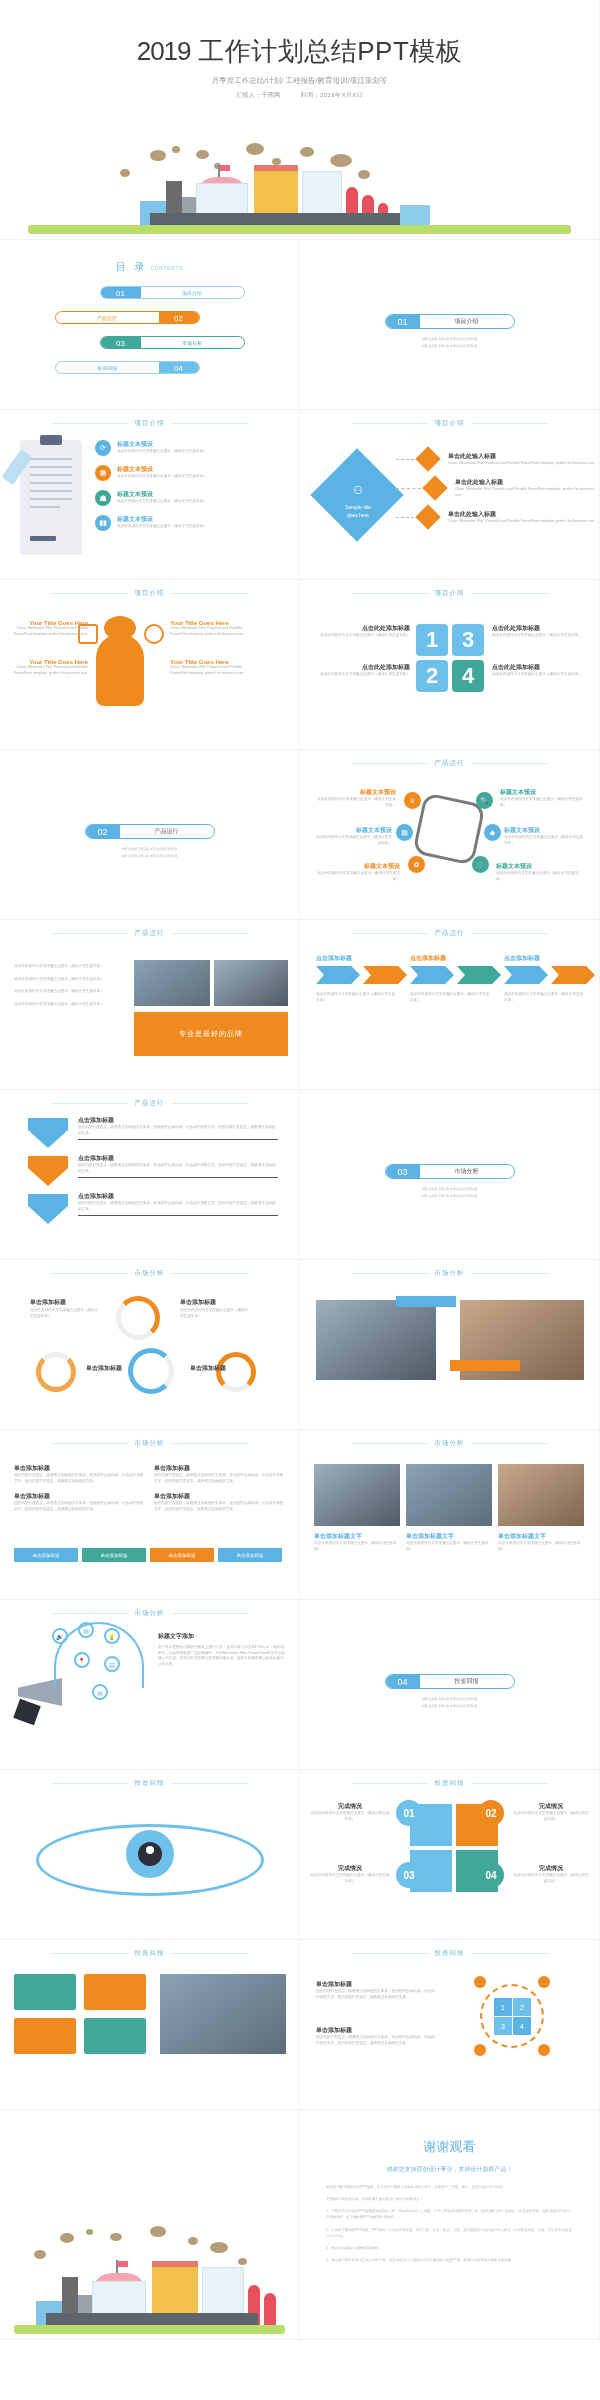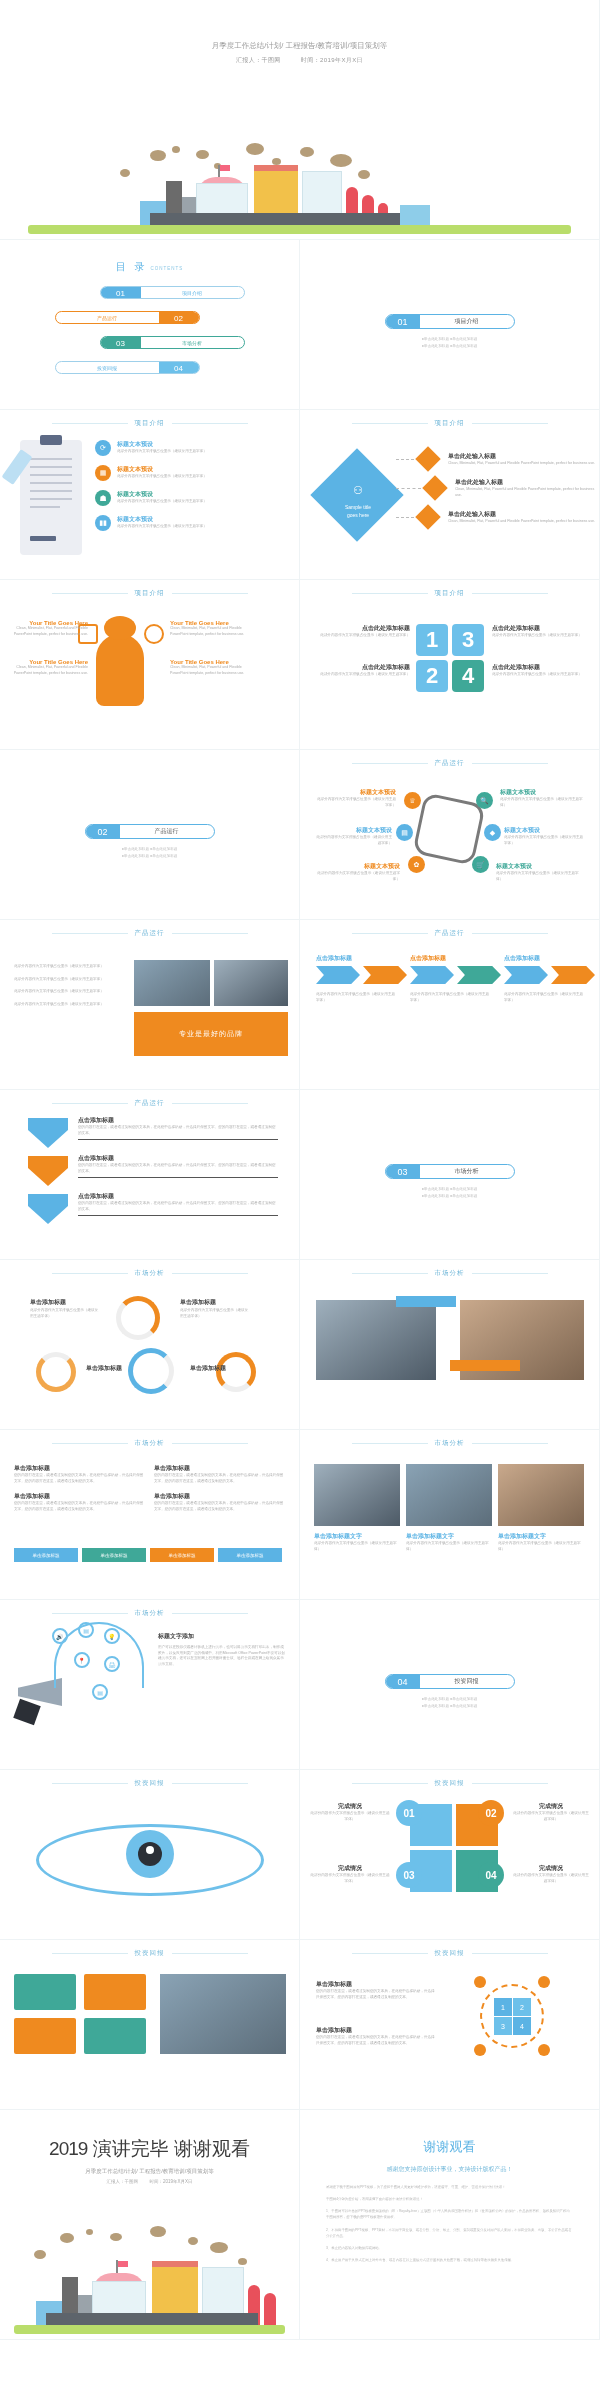--- a/index.html
+++ b/index.html
@@ -79,20 +79,24 @@
   .cr-title{ text-align:center; font-size:13px; color:#5bb3e4; margin-top:28px;}
   .cr-sub{ text-align:center; font-size:6px; color:#6fb6d8; margin-top:9px;}
   .cr-p{ font-size:3.4px; color:#b5b5b5; line-height:1.8; margin:6px 26px 0; }
 </style>
 </head>
 <body>
 
 <div class="deck">
 
   <div class="slide full cover">
+    <div class="cover-title">
+      <span class="yr">2019</span>
+      <span>工作计划总结PPT模板</span>
+    </div>
     <div class="cover-sub">月季度工作总结/计划/ 工程报告/教育培训/项目策划等</div>
     <div class="cover-meta">
       <span>汇报人：千图网</span>
       <span>时间：2019年X月X日</span>
     </div>
     <div class="city">
       <div class="smoke" style="left:150px;bottom:78px;width:16px;height:11px;"></div>
       <div class="smoke" style="left:172px;bottom:86px;width:8px;height:7px;"></div>
       <div class="smoke" style="left:196px;bottom:80px;width:13px;height:9px;"></div>
       <div class="smoke" style="left:214px;bottom:70px;width:7px;height:6px;"></div>
@@ -634,31 +638,20 @@
       <div class="h-title">单击添加标题</div>
       <div class="body-tx">您的内容打在这里，或者通过复制您的文本后，在此框中选择粘贴，并选择只保留文字。您的内容打在这里，或者通过复制您的文本。</div>
     </div>
     <div style="position:absolute;left:16px;top:86px;width:120px;">
       <div class="h-title">单击添加标题</div>
       <div class="body-tx">您的内容打在这里，或者通过复制您的文本后，在此框中选择粘贴，并选择只保留文字。您的内容打在这里，或者通过复制您的文本。</div>
     </div>
   </div>
 
   <div class="slide" style="height:230px;">
-    <div style="padding-top:26px;text-align:center;">
-      <div style="font-size:19px;color:#3c3c3c;">
-        <span style="font-weight:300;letter-spacing:-1px;">2019</span>
-        <span>演讲完毕 谢谢观看</span>
-      </div>
-      <div style="font-size:5.5px;color:#9a9a9a;margin-top:6px;">月季度工作总结/计划/ 工程报告/教育培训/项目策划等</div>
-      <div style="font-size:4.5px;color:#a9a9a9;margin-top:4px;">
-        <span>汇报人：千图网</span>
-        <span style="margin-left:10px;">时间：2019年X月X日</span>
-      </div>
-    </div>
     <div class="city" style="height:120px;">
       <div class="smoke" style="left:60px;bottom:96px;width:14px;height:10px;"></div>
       <div class="smoke" style="left:86px;bottom:104px;width:7px;height:6px;"></div>
       <div class="smoke" style="left:110px;bottom:98px;width:12px;height:8px;"></div>
       <div class="smoke" style="left:150px;bottom:102px;width:16px;height:11px;"></div>
       <div class="smoke" style="left:188px;bottom:94px;width:10px;height:8px;"></div>
       <div class="smoke" style="left:210px;bottom:86px;width:18px;height:11px;"></div>
       <div class="smoke" style="left:34px;bottom:80px;width:12px;height:9px;"></div>
       <div class="smoke" style="left:238px;bottom:74px;width:9px;height:7px;"></div>
       <div class="bld" style="left:36px;width:26px;height:26px;background:#7fc4e8;"></div>

